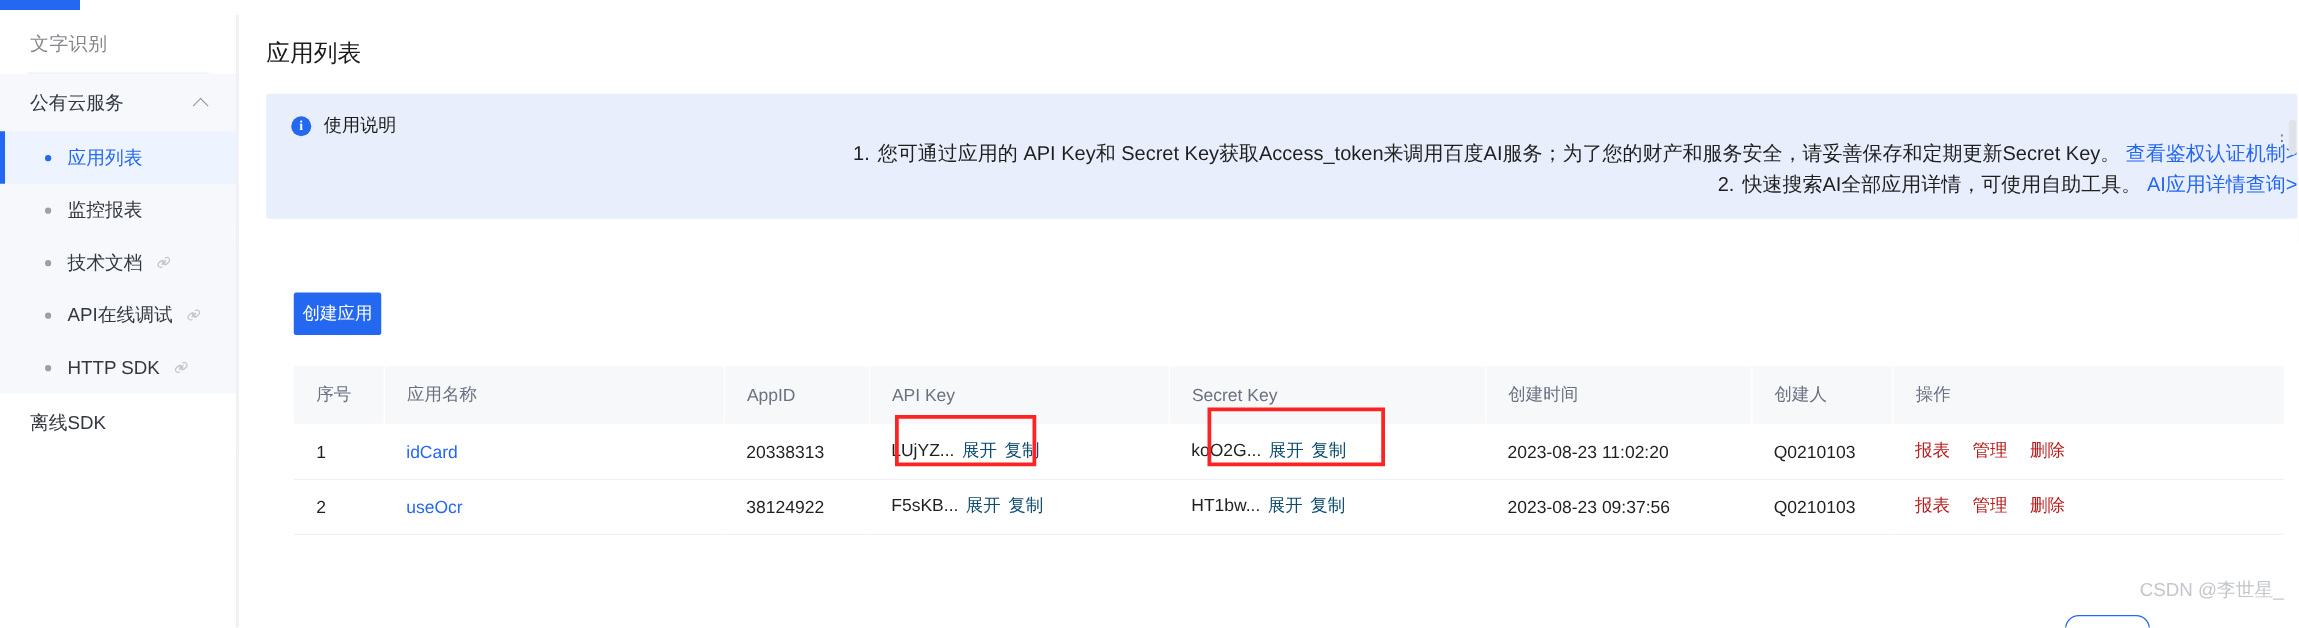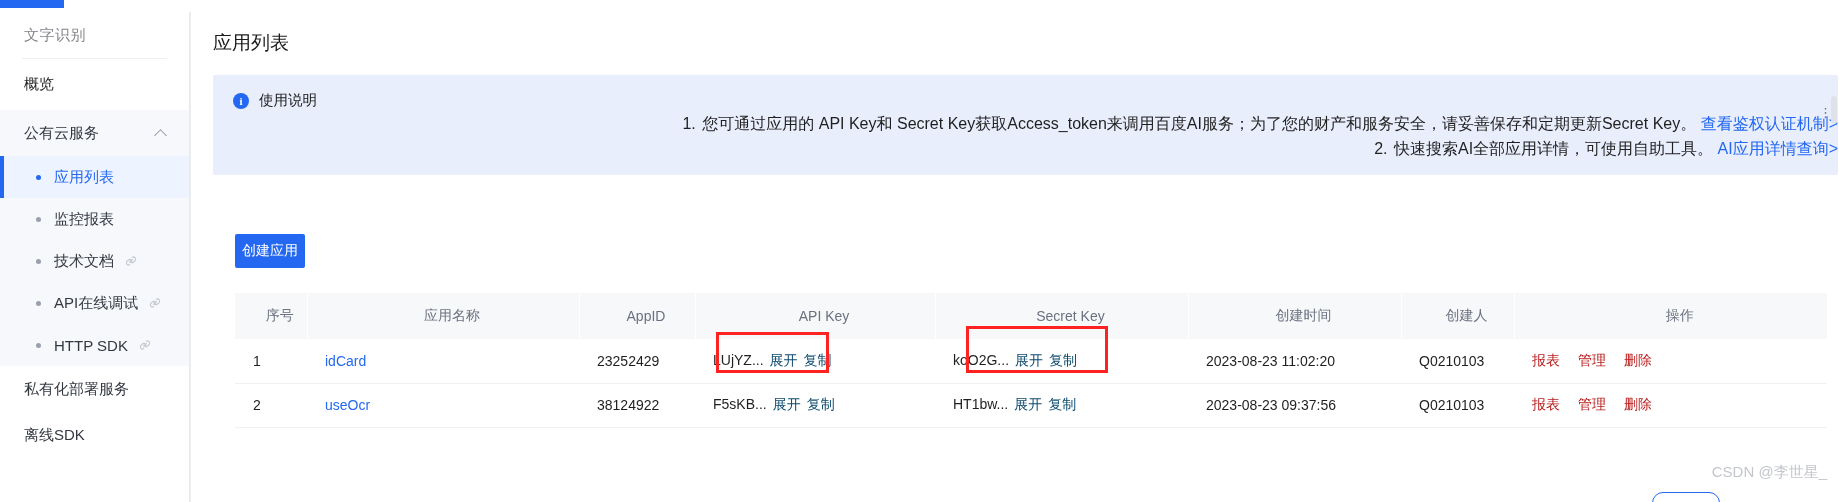--- a/index.html
+++ b/index.html
@@ -129,21 +129,21 @@
     border: none; border-radius: 2px; font-size: 14px; cursor: pointer;
     font-family: "Liberation Sans", sans-serif;
   }
 
   
   table.apps {
     margin-top: 25px; border-collapse: collapse; width: 1592px;
     table-layout: fixed;
   }
   table.apps thead th {
-    background: #f7f8fa; height: 46px; text-align: center;
+    background: #f7f8fa; height: 46px; text-align: left;
     font-size: 14px; font-weight: 400; color: #6b7180;
     padding-left: 18px; border: none;
     border-right: 1px solid #ffffff;
   }
   table.apps thead th:last-child { border-right: none; }
   table.apps tbody td {
     height: 44px; font-size: 14px; color: #1f1f1f;
     padding-left: 18px; border-bottom: 1px solid #f0f1f4;
   }
   table.apps tbody tr:first-child td { border-top: none; }
@@ -189,23 +189,20 @@
 <div class="page">
 
   <div class="top-accent"></div>
   <div class="top-strip"></div>
 
   <nav class="sidebar">
 
     <div class="sb-product">文字识别</div>
     <div class="sb-divider"></div>
 
-    <div class="sb-overview">
-      <span>概览</span>
-    </div>
 
     <div class="sb-group">
       <div class="sb-group-title">
         <span>公有云服务</span>
         <span class="chev"></span>
       </div>
 
       <div class="sb-item active">
         <span class="dot"></span>
         <span class="lbl">应用列表</span>
@@ -246,23 +243,20 @@
         <span class="link-ic">
           <svg viewBox="0 0 16 16" width="14" height="14">
             <path d="M6 10 L10 6" stroke="#9aa0ab" stroke-width="1.2" fill="none"></path>
             <path d="M9.2 4.2 a2.4 2.4 0 0 1 3.4 3.4 l-1.6 1.6 a2.4 2.4 0 0 1-3.4-3.4" stroke="#9aa0ab" stroke-width="1.2" fill="none"></path>
             <path d="M6.8 11.8 a2.4 2.4 0 0 1-3.4-3.4 l1.6-1.6 a2.4 2.4 0 0 1 3.4 3.4" stroke="#9aa0ab" stroke-width="1.2" fill="none"></path>
           </svg>
         </span>
       </div>
     </div>
 
-    <div class="sb-plain">
-      <span>私有化部署服务</span>
-    </div>
     <div class="sb-plain">
       <span>离线SDK</span>
     </div>
   </nav>
 
   <div class="panel-bg"></div>
 
   <main class="main">
 
     <h1 class="page-title">应用列表</h1>
@@ -304,21 +298,21 @@
             <th class="c-ops">操作</th>
           </tr>
         </thead>
         <tbody>
 
           <tr>
             <td>1</td>
             <td>
               <a class="namelink" href="#">idCard</a>
             </td>
-            <td>23252429</td>
+            <td>20338313</td>
             <td>
               <span class="keytxt">LUjYZ...</span><span class="act">展开</span><span class="act">复制</span>
             </td>
             <td>
               <span class="keytxt">koO2G...</span><span class="act">展开</span><span class="act">复制</span>
             </td>
             <td>2023-08-23 11:02:20</td>
             <td>Q0210103</td>
             <td class="ops">
               <a href="#">报表</a><a href="#">管理</a><a href="#">删除</a>

